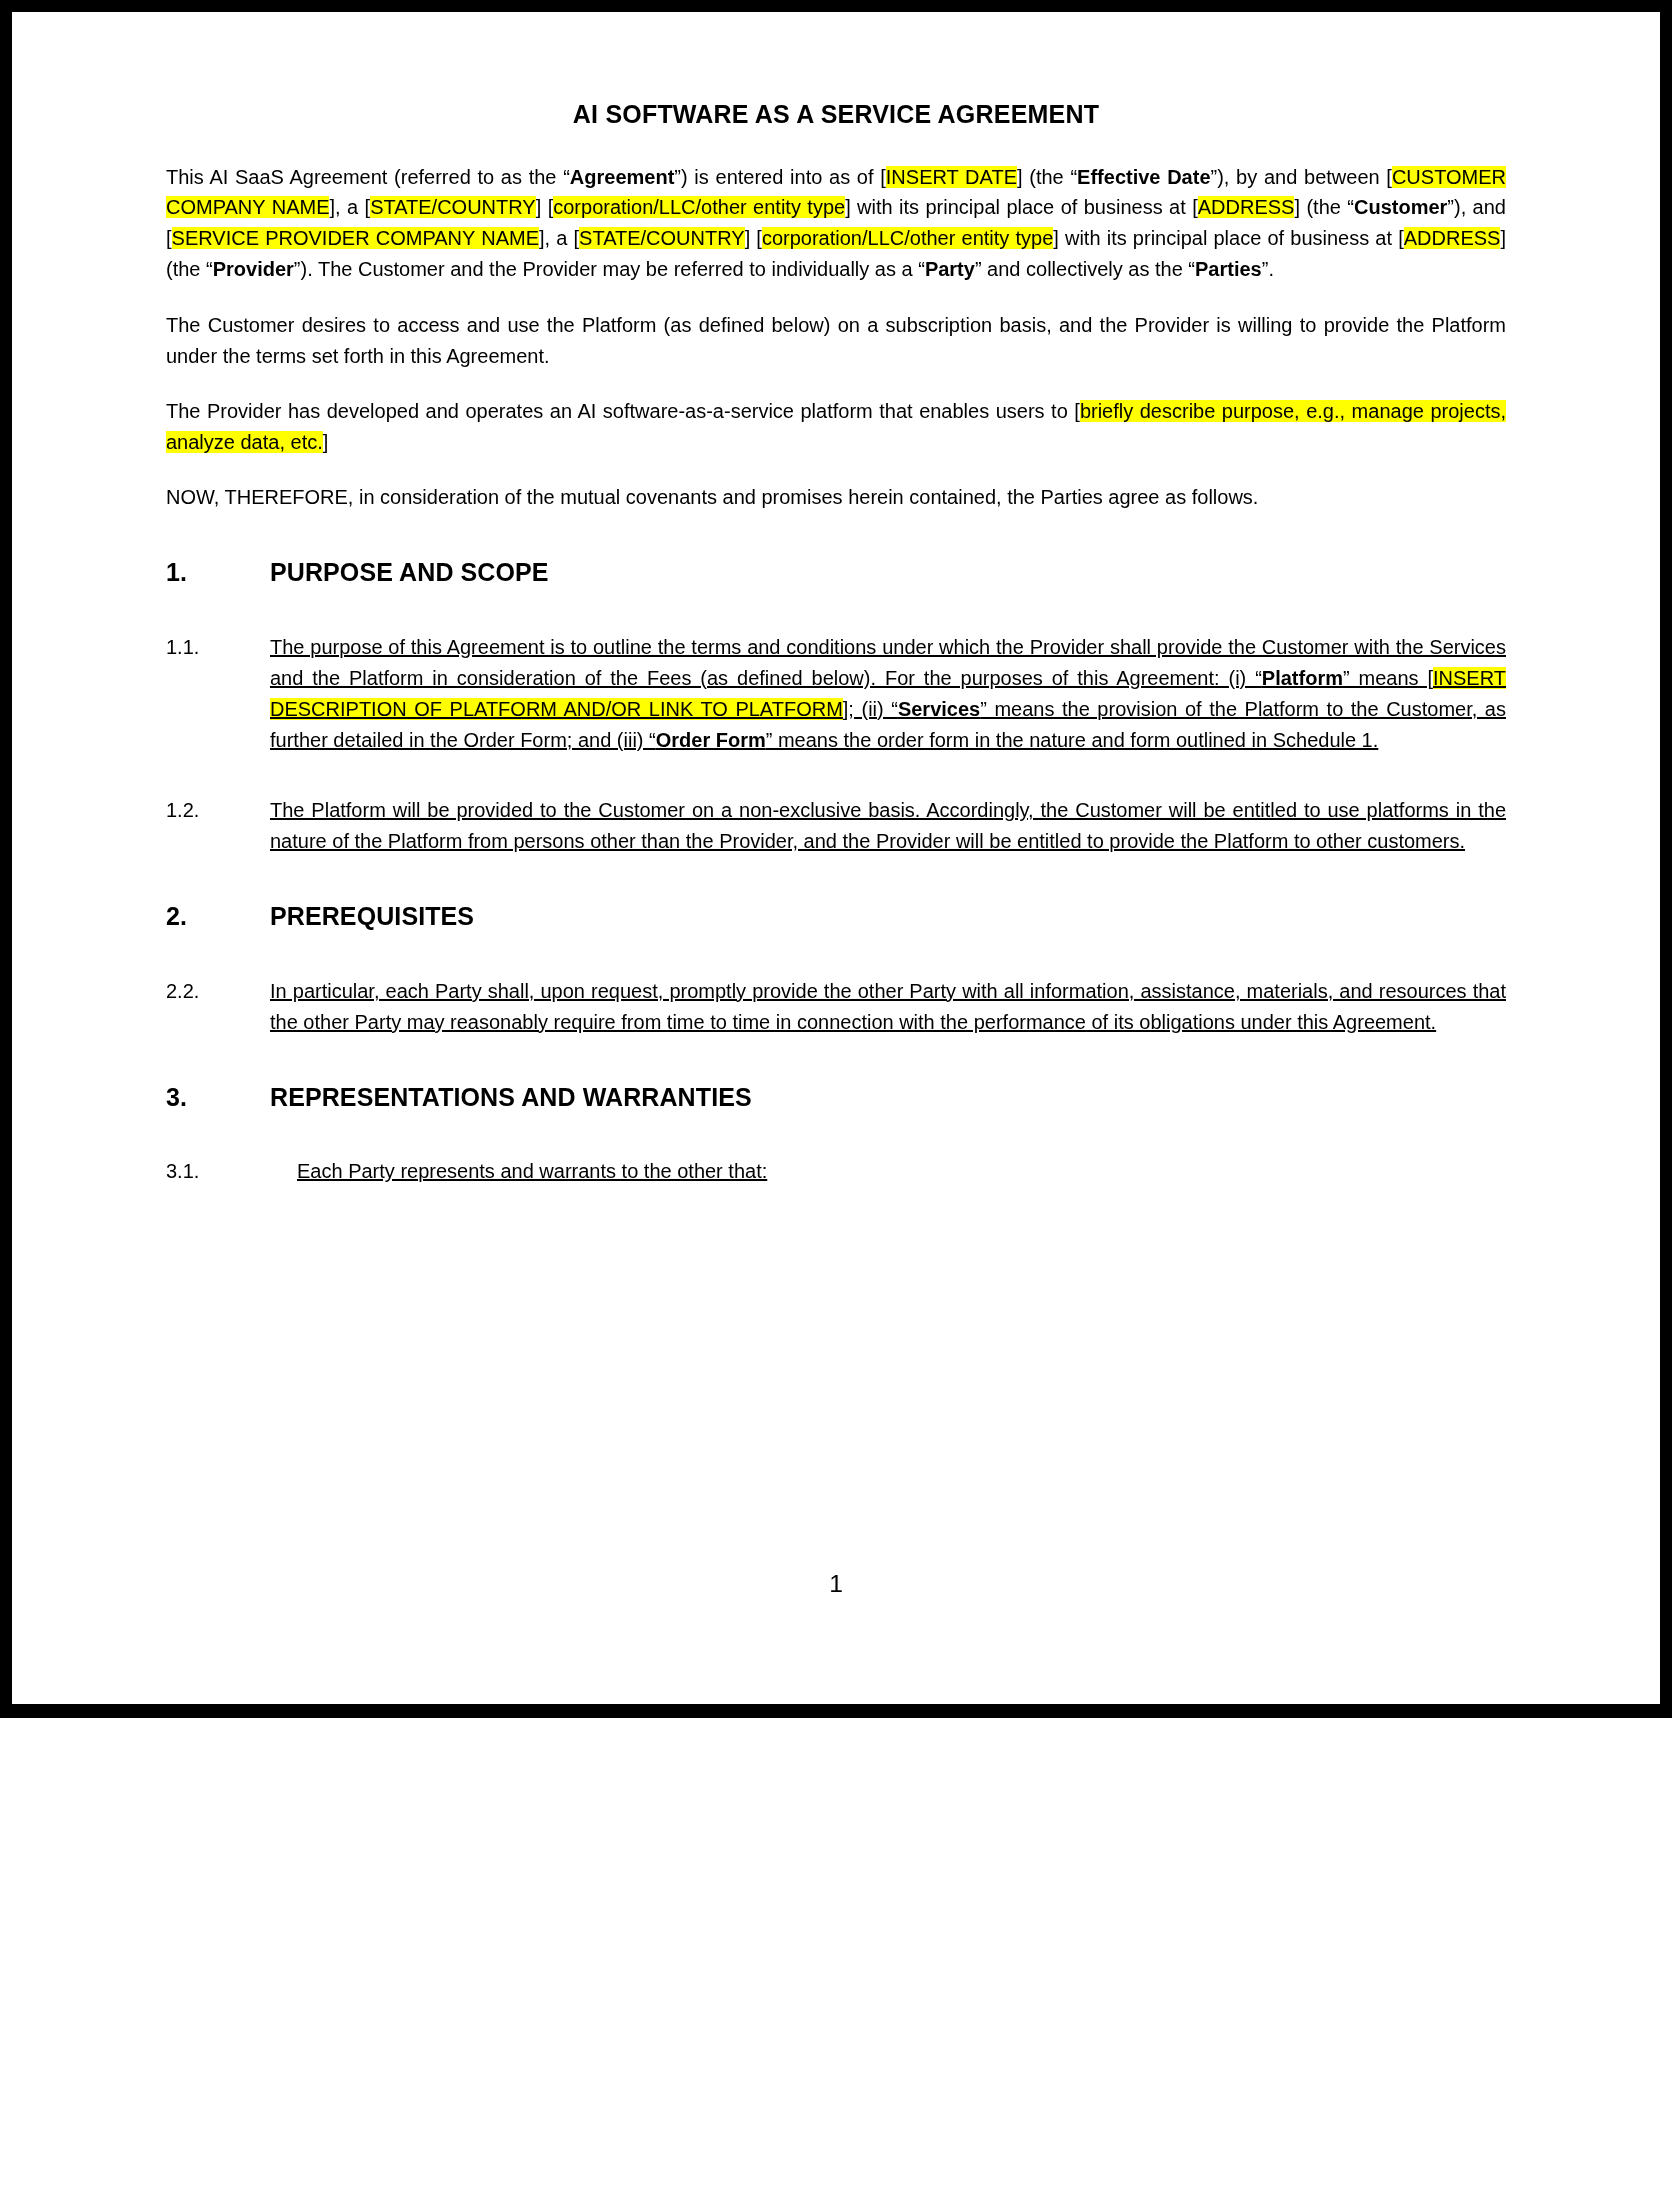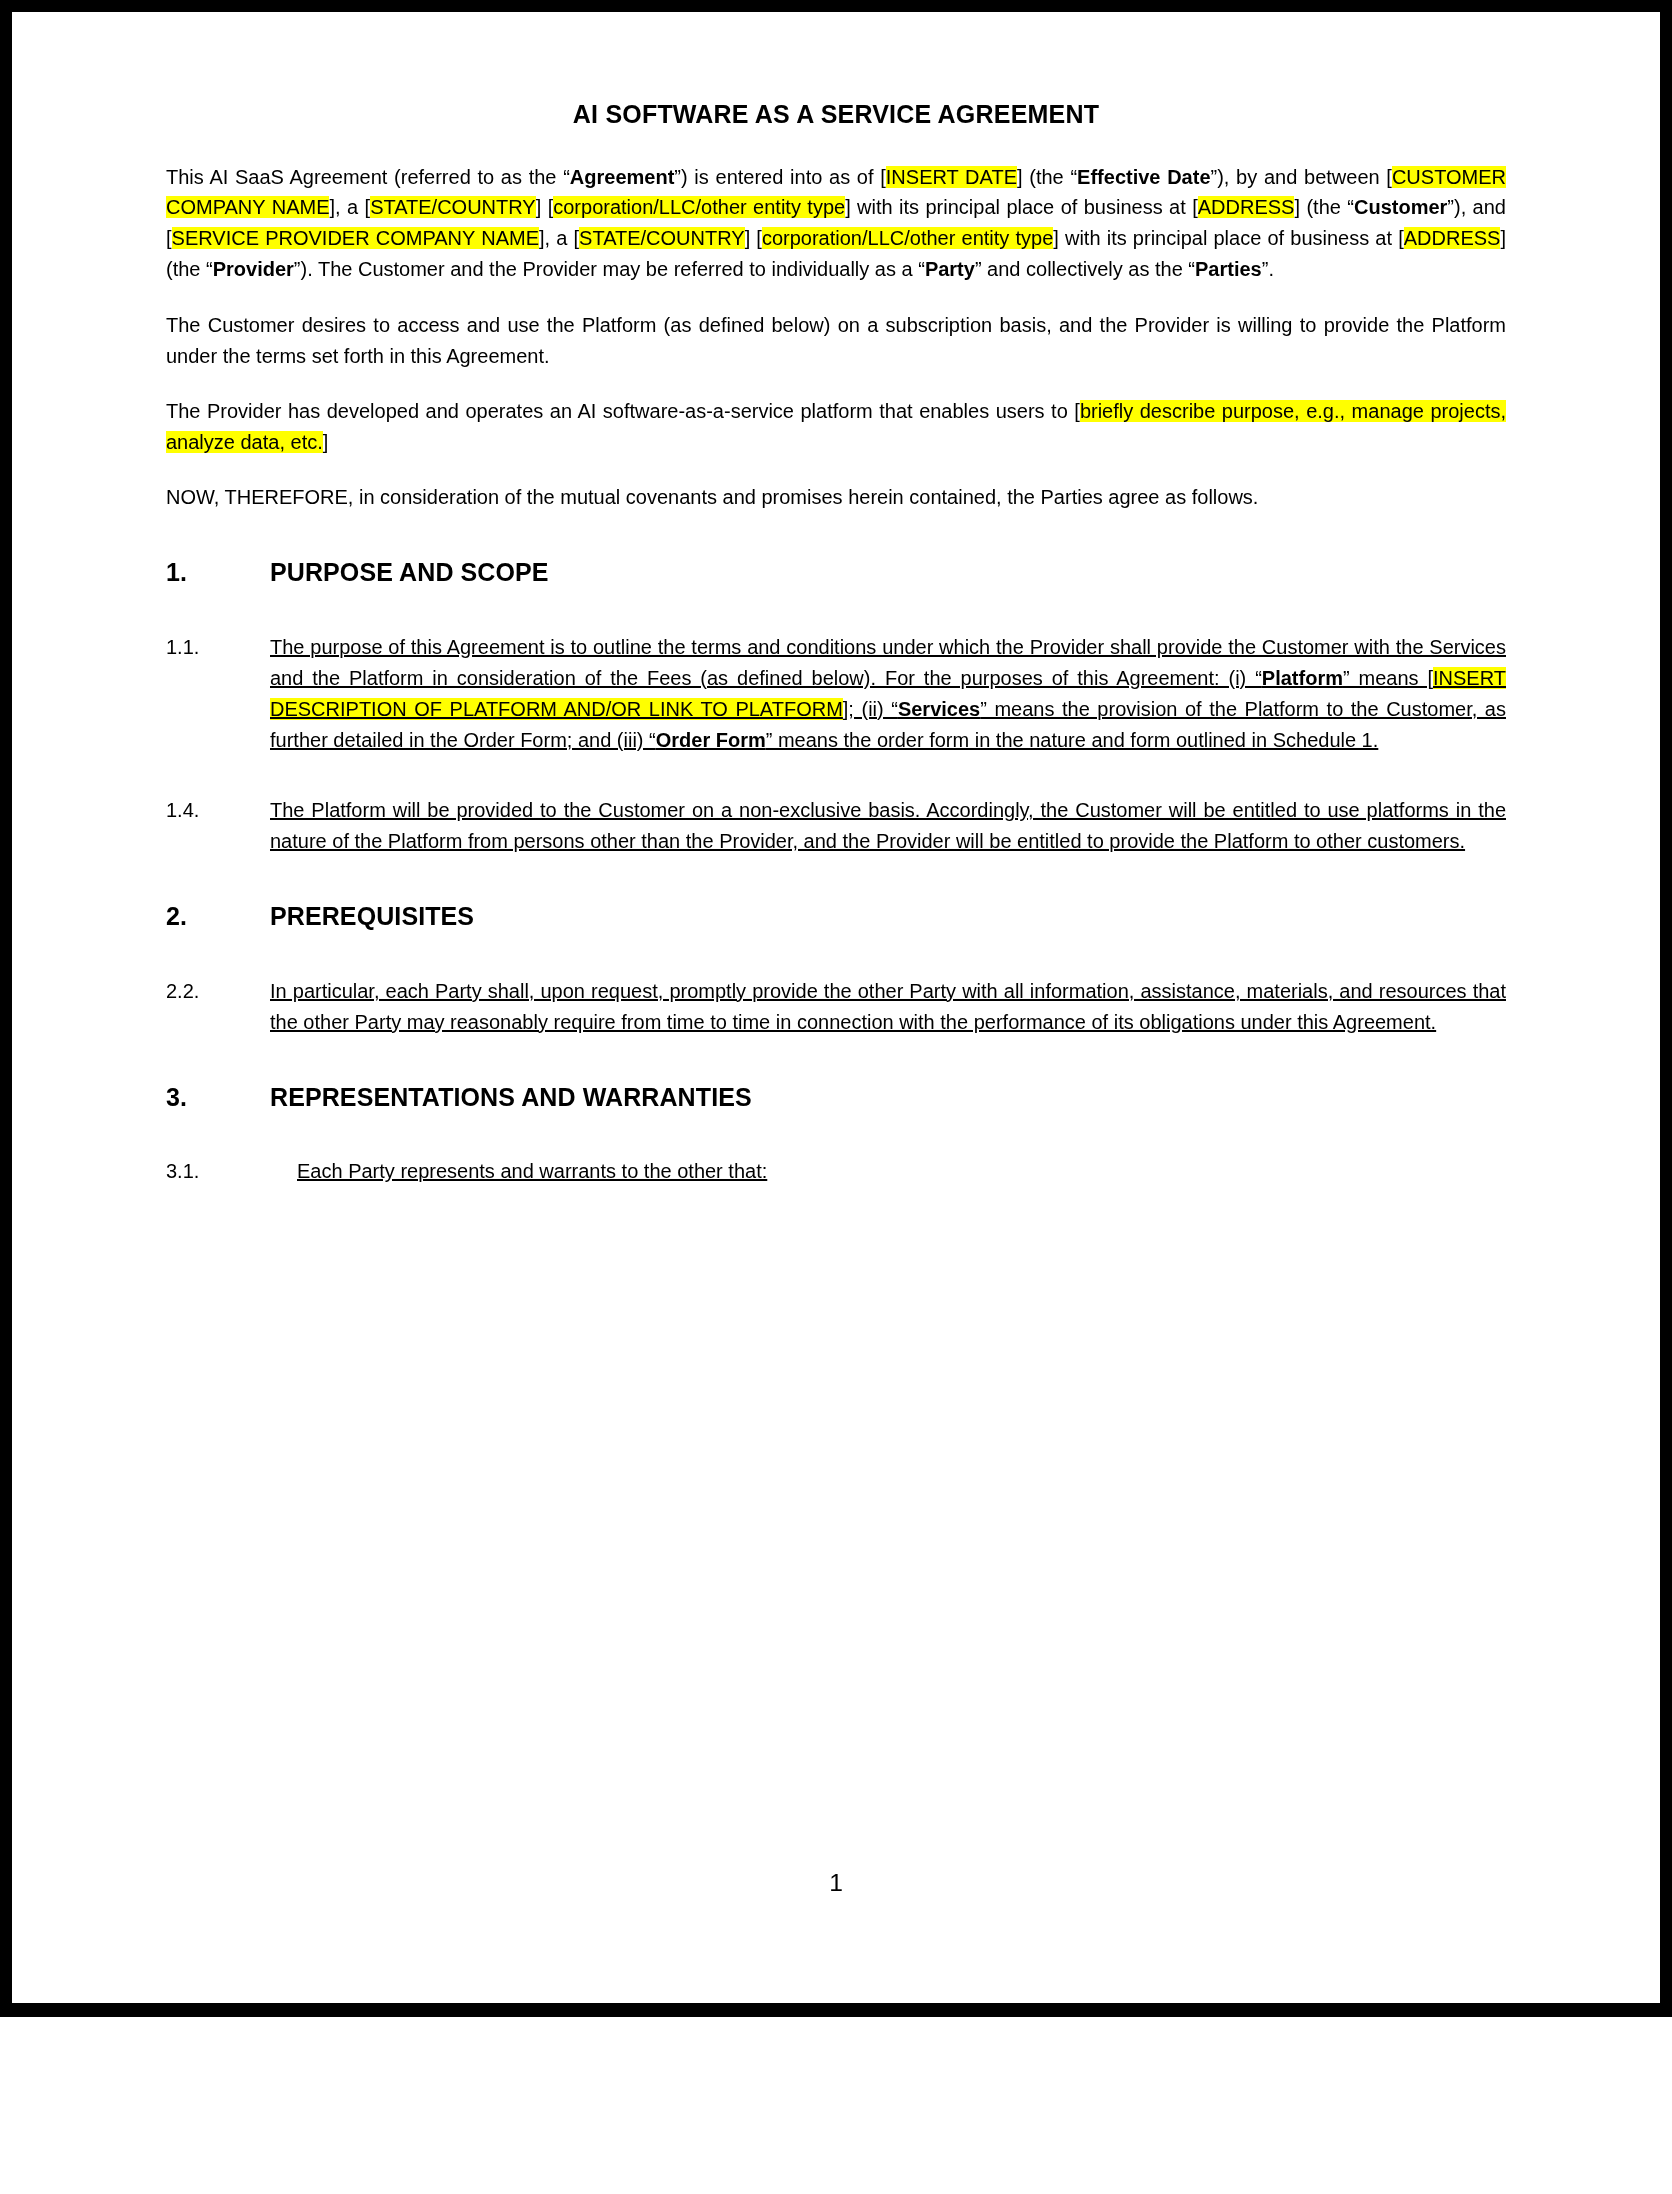--- a/index.html
+++ b/index.html
@@ -8,21 +8,21 @@
     padding: 0;
     background: #ffffff;
   }
   body {
     font-family: "Liberation Sans", sans-serif;
     color: #000000;
   }
   .page {
     position: relative;
     width: 1672px;
-    height: 2017px;
+    height: 1718px;
     box-sizing: border-box;
     background: #86efac;
     border-top: 12.3px solid #000000;
     border-left: 12.3px solid #000000;
     border-right: 12.3px solid #000000;
     border-bottom: 14px solid #000000;
     overflow: hidden;
   }
   .sheet {
     position: absolute;
@@ -124,21 +124,21 @@
       <span class="num">1.</span>
       <span class="txt">PURPOSE AND SCOPE</span>
     </div>
 
     <div class="clause">
       <span class="num">1.1.</span>
       <span class="body"><span>The purpose of this Agreement is to outline the terms and conditions under which the Provider shall provide the Customer with the Services and the Platform in consideration of the Fees (as defined below). For the purposes of this Agreement: (i) “</span><b>Platform</b><span>” means [</span><span class="hl">INSERT DESCRIPTION OF PLATFORM AND/OR LINK TO PLATFORM</span><span>]; (ii) “</span><b>Services</b><span>” means the provision of the Platform to the Customer, as further detailed in the Order Form; and (iii) “</span><b>Order Form</b><span>” means the order form in the nature and form outlined in Schedule 1.</span></span>
     </div>
 
     <div class="clause">
-      <span class="num">1.4.</span>
+      <span class="num">1.2.</span>
       <span class="body">The Platform will be provided to the Customer on a non-exclusive basis. Accordingly, the Customer will be entitled to use platforms in the nature of the Platform from persons other than the Provider, and the Provider will be entitled to provide the Platform to other customers.</span>
     </div>
 
     <div class="section-head">
       <span class="num">2.</span>
       <span class="txt">PREREQUISITES</span>
     </div>
 
 
     <div class="clause">

